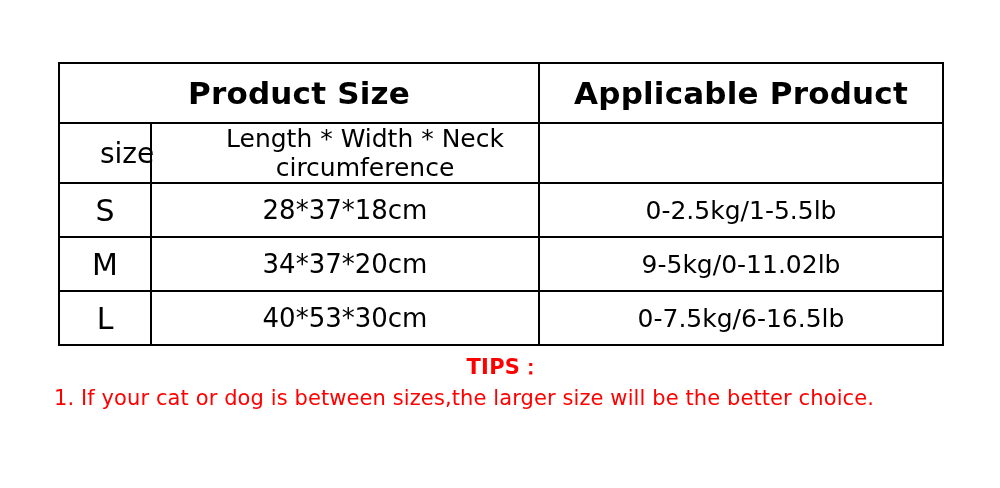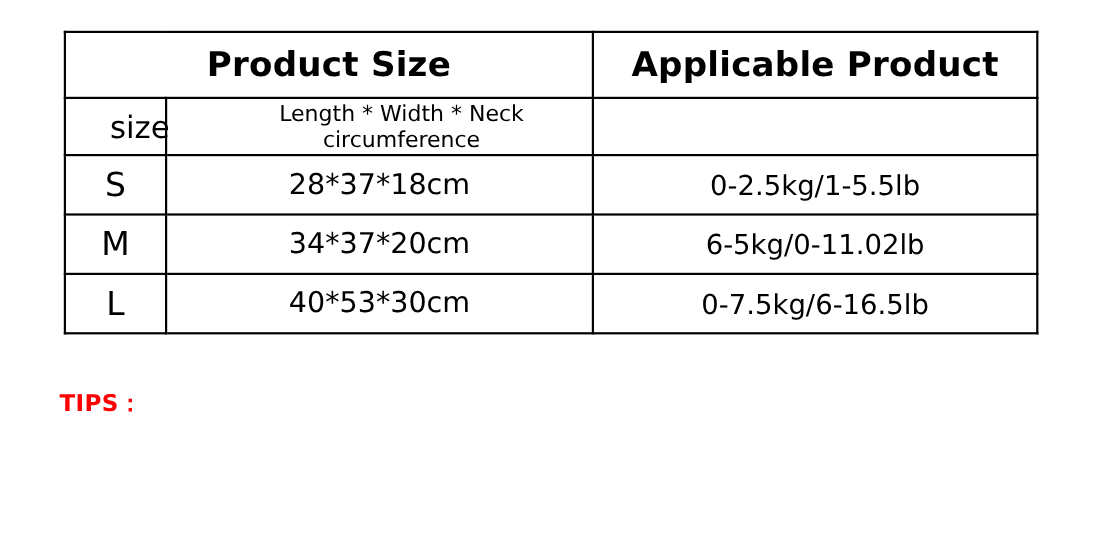--- a/index.html
+++ b/index.html
@@ -15,21 +15,21 @@
   }
   .page {
     position: relative;
     width: 1000px;
     height: 488px;
     box-sizing: border-box;
   }
   .size-table {
     position: absolute;
     left: 58px;
-    top: 28px;
+    top: 62px;
     width: 884px;
     border-collapse: collapse;
     table-layout: fixed;
   }
   .size-table td {
     border: 2px solid #000000;
     text-align: center;
     vertical-align: middle;
     color: #000000;
     padding: 0;
@@ -49,21 +49,21 @@
     letter-spacing: 0.2px;
   }
   .sub-row td {
     height: 50px;
     padding-left: 40px;
   }
   .sub-size {
     font-size: 28px;
   }
   .sub-dims {
-    font-size: 20px;
+    font-size: 25px;
     margin-top: 45px;
   }
   .data-row td {
     height: 52px;
   }
   .cell-size {
     font-size: 30px;
   }
   .cell-dims {
     font-size: 26px;
@@ -76,20 +76,21 @@
     left: 54px;
     top: 352px;
     width: 900px;
     color: #ff0000;
   }
   .tips-title {
     font-size: 21px;
     font-weight: bold;
     line-height: 30px;
     letter-spacing: 0.3px;
+    text-align: center;
   }
   .tips-line {
     font-size: 21px;
     line-height: 32px;
     letter-spacing: 0.1px;
   }
 </style>
 </head>
 <body>
 
@@ -112,27 +113,28 @@
         <td class="sub-dims"></td>
       </tr>
       <tr class="data-row">
         <td class="cell-size">S</td>
         <td class="cell-dims">28*37*18cm</td>
         <td class="cell-weight">0-2.5kg/1-5.5lb</td>
       </tr>
       <tr class="data-row">
         <td class="cell-size">M</td>
         <td class="cell-dims">34*37*20cm</td>
-        <td class="cell-weight">6-5kg/0-11.02lb</td>
+        <td class="cell-weight">9-5kg/0-11.02lb</td>
       </tr>
       <tr class="data-row">
         <td class="cell-size">L</td>
         <td class="cell-dims">40*53*30cm</td>
         <td class="cell-weight">0-7.5kg/6-16.5lb</td>
       </tr>
     </tbody>
   </table>
 
   <div class="tips">
     <div class="tips-title">TIPS：</div>
+    <div class="tips-line">1. If your cat or dog is between sizes,the larger size will be the better choice.</div>
   </div>
 
 </div>
 
 </body></html>

